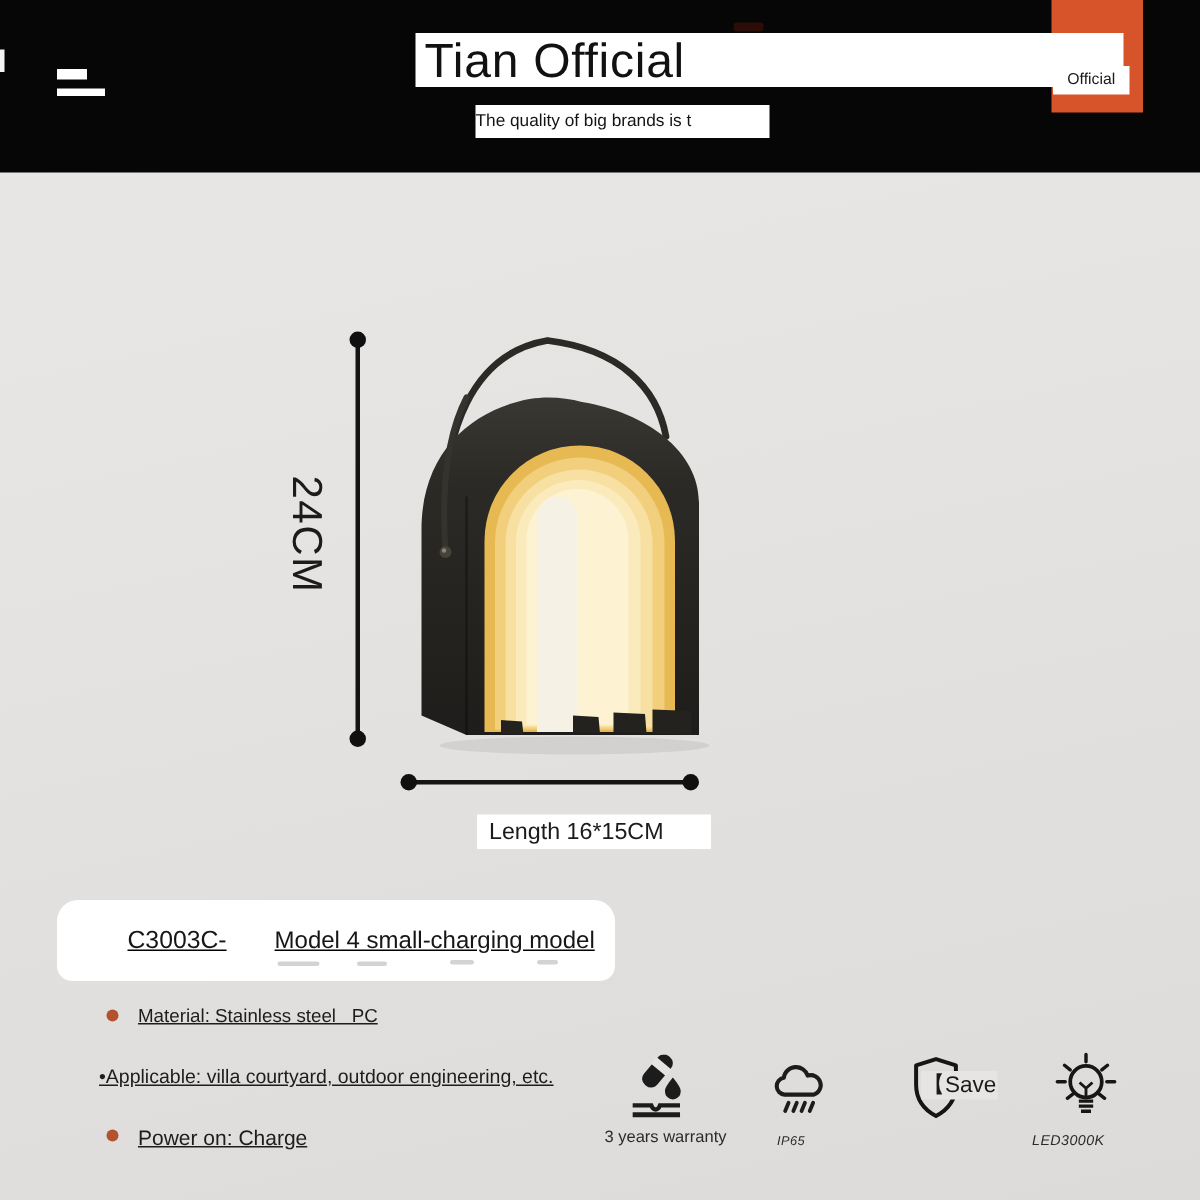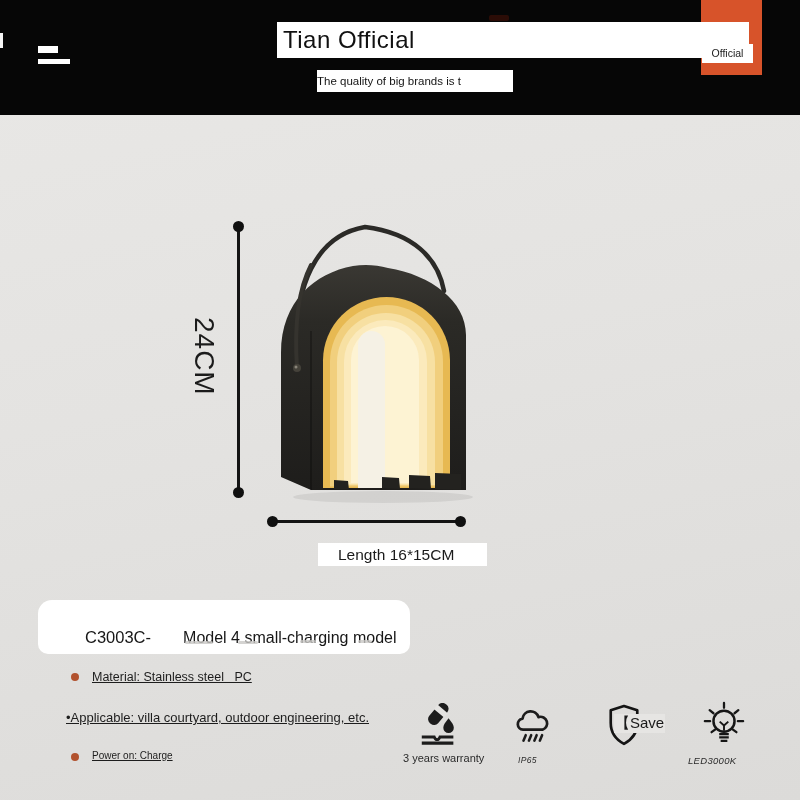--- a/index.html
+++ b/index.html
@@ -10,60 +10,60 @@
 
   
   .header{position:absolute;left:0;top:0;width:800px;height:115px;background:#060606;}
   .edge-sliver{position:absolute;left:0;top:33px;width:3px;height:15px;background:#f5f5f5;}
   .menu-icon{position:absolute;left:38px;top:46px;width:34px;height:18px;}
   .menu-icon .b1{position:absolute;left:0;top:0;width:20px;height:7px;background:#ffffff;}
   .menu-icon .b2{position:absolute;left:0;top:13px;width:32px;height:5px;background:#ffffff;}
   .orange-badge{position:absolute;left:701px;top:0;width:61px;height:75px;background:#d7532a;}
   .header-smudge{position:absolute;left:489px;top:15px;width:20px;height:6px;background:#4a1208;opacity:.55;border-radius:2px;}
   .title-box{position:absolute;left:277px;top:22px;width:472px;height:36px;background:#ffffff;}
-  .title-box span{display:block;padding-left:6px;font-size:24px;line-height:36px;color:#111;letter-spacing:.5px;}
+  .title-box span{display:block;padding-left:6px;font-size:32px;line-height:36px;color:#111;letter-spacing:.5px;}
   .authentic{position:absolute;left:702px;top:44px;width:51px;height:19px;background:#ffffff;
              font-size:10.5px;line-height:19px;text-align:center;color:#1a1a1a;}
   .subtitle-box{position:absolute;left:317px;top:70px;width:196px;height:22px;background:#ffffff;
                 font-size:11.5px;line-height:22px;text-align:left;color:#141414;}
 
   
   .lamp{position:absolute;left:263px;top:213px;width:212px;height:292px;}
   .vline{position:absolute;left:237px;top:226px;width:3px;height:267px;background:#141414;}
   .dot{position:absolute;width:11px;height:11px;border-radius:50%;background:#101010;}
   .dim-height-label{position:absolute;left:166px;top:341px;width:78px;height:30px;
        transform:rotate(90deg);font-size:28px;color:#1b1b1b;text-align:center;letter-spacing:1px;}
   .hline{position:absolute;left:273px;top:520px;width:188px;height:3px;background:#141414;}
-  .length-box{position:absolute;left:318px;top:543px;width:169px;height:23px;background:#ffffff;
-       font-size:15.5px;line-height:23px;color:#1b1b1b;padding-left:20px;box-sizing:border-box;}
+  .length-box{position:absolute;left:318px;top:543px;width:156px;height:23px;background:#ffffff;
+       font-size:15.5px;line-height:23px;color:#1b1b1b;padding-left:8px;box-sizing:border-box;}
 
   
   .card{position:absolute;left:38px;top:600px;width:372px;height:54px;background:#ffffff;
         border-radius:14px 14px 10px 10px;}
-  .card-row{position:absolute;left:47px;top:28px;white-space:nowrap;}
+  .card-row{position:absolute;left:47px;top:18px;white-space:nowrap;text-decoration:underline;}
   .model-code{font-size:16.5px;color:#161616;}
   .model-name{font-size:16px;color:#161616;margin-left:32px;}
   .smudge{position:absolute;height:3px;background:#c9c8c6;border-radius:2px;opacity:.8;}
   .sm1{left:147px;top:41px;width:28px;}
   .sm2{left:200px;top:41px;width:20px;}
   .sm3{left:262px;top:40px;width:16px;}
   .sm4{left:320px;top:40px;width:14px;}
 
   
   .spec-row{position:absolute;height:16px;}
   .spec-dot{position:absolute;width:8px;height:8px;border-radius:50%;background:#b2522e;}
   .spec-text{position:absolute;white-space:pre-wrap;color:#1d1d1d;text-decoration:underline;}
   .spec1{left:0;top:670px;width:420px;}
   .spec1 .spec-dot{left:71px;top:3px;}
   .spec1 .spec-text{left:92px;top:0;font-size:12.5px;}
   .spec2{left:0;top:710px;width:420px;}
   .spec2 .spec-text{left:66px;top:0;font-size:13px;}
   .spec3{left:0;top:750px;width:420px;}
   .spec3 .spec-dot{left:71px;top:3px;}
-  .spec3 .spec-text{left:92px;top:0;font-size:10px;}
+  .spec3 .spec-text{left:92px;top:0;font-size:14px;}
 
   
   .feature{position:absolute;top:700px;height:72px;}
   .f1{left:403px;width:94px;}
   .f2{left:490px;width:86px;}
   .f3{left:590px;width:80px;}
   .f4{left:675px;width:90px;font-style:italic;}
   .feature svg{position:absolute;}
   .f-label{position:absolute;color:#2b2b2b;}
   .f1 .f-label{top:52px;left:0;width:94px;text-align:left;font-size:11px;}

